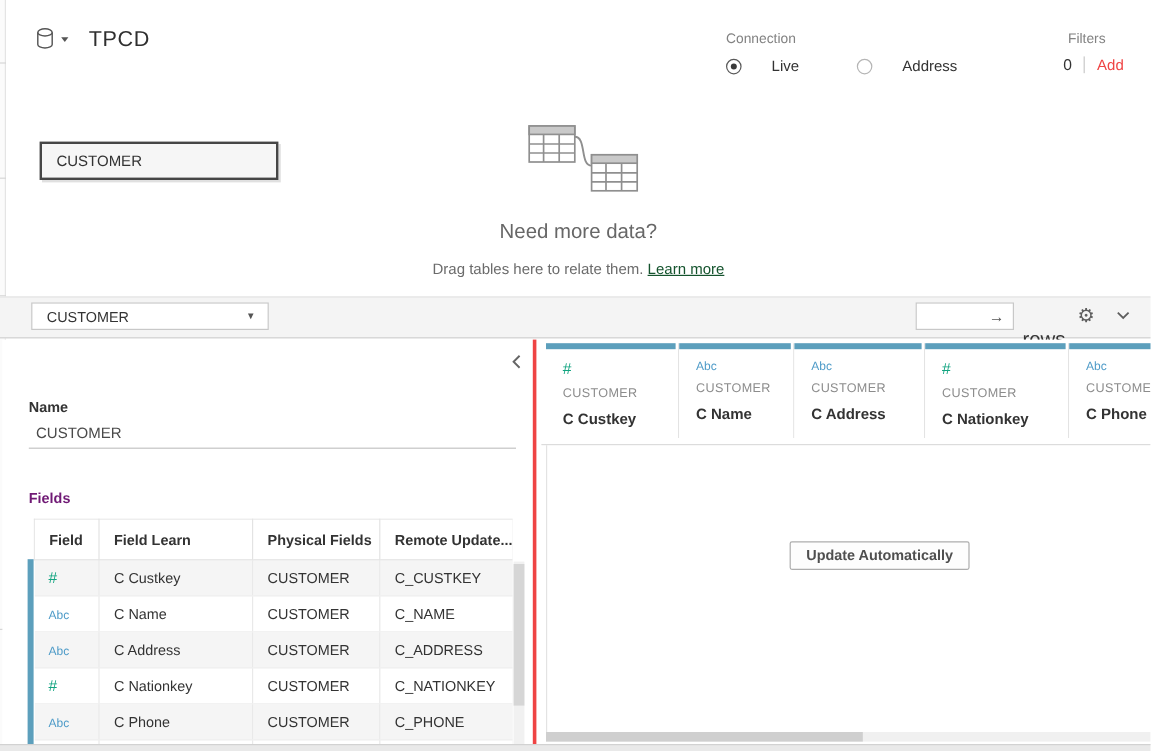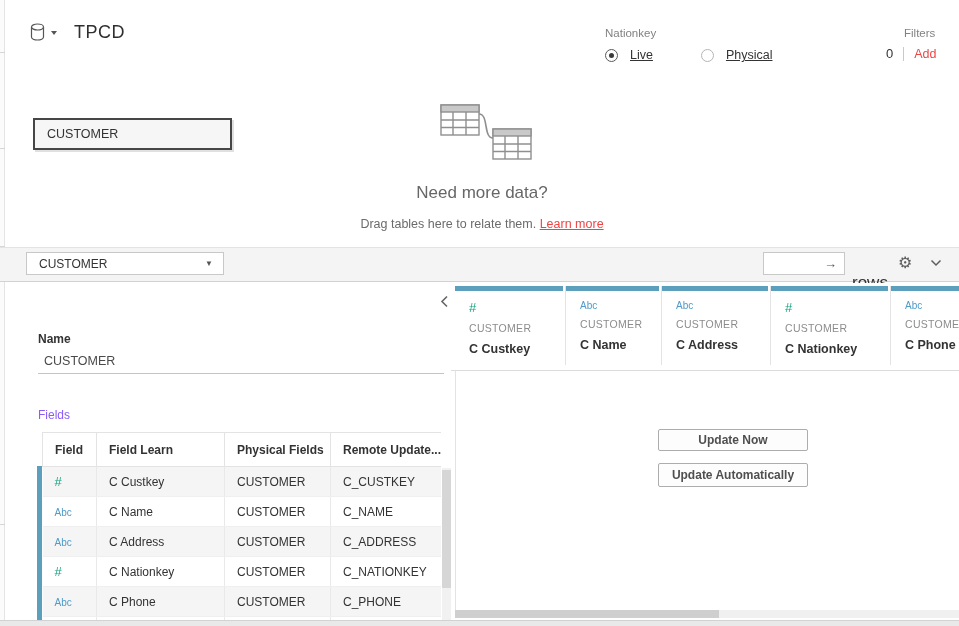--- a/index.html
+++ b/index.html
@@ -12,62 +12,62 @@
   .left-rail .tick { position:absolute; left:0; width:5px; height:1px; background:#d6d6d6; }
 
   
   .ds-head { position:absolute; left:30px; top:22px; display:flex; align-items:center; gap:6px; }
   .db-ico { display:flex; align-items:center; gap:3px; cursor:pointer; }
   .title { font-size:18px; color:#2f2f2f; letter-spacing:.5px; margin-left:10px; }
 
   .grp-label { font-size:11.5px; color:#828282; }
   .conn { position:absolute; left:605px; top:27px; }
   .conn .opts { display:flex; align-items:center; margin-top:9px; }
-  .radio-wrap { display:flex; align-items:center; gap:12px; cursor:pointer;text-decoration:underline; }
+  .radio-wrap { display:flex; align-items:center; gap:25px; cursor:pointer; }
   .radio-wrap + .radio-wrap { margin-left:48px; }
   .radio { width:13px; height:13px; border-radius:50%; border:1px solid #595959; position:relative; background:#fff; }
   .radio.unsel { border-color:#b5b5b5; }
   .radio.sel::after { content:""; position:absolute; left:3px; top:3px; width:5px; height:5px; border-radius:50%; background:#3a3a3a; }
   .radio-label { font-size:12.5px; color:#333; }
 
   .filters { position:absolute; left:886px; top:27px; }
   .filters .row { display:flex; align-items:center; margin-top:7px; }
   .f-count { font-size:13px; color:#333; }
   .f-div { width:1px; height:14px; background:#c9c9c9; margin:0 10px; }
   .f-add { font-size:12.5px; color:#ef4444; cursor:pointer; }
 
   .table-node { position:absolute; left:33px; top:118px; width:199px; height:32px; background:#f6f6f6;
     border:2px solid #464646; box-shadow:2px 2px 0 rgba(0,0,0,0.12); display:flex; align-items:center;
     padding-left:12px; font-size:12.5px; font-weight:500; color:#333; cursor:pointer; }
 
   .illus { position:absolute; left:437px; top:98px; }
   .empty-title { position:absolute; left:0; top:183px; width:964px; text-align:center; font-size:17px; color:#676767; }
   .empty-hint { position:absolute; left:0; top:217px; width:964px; text-align:center; font-size:12.5px; color:#6b6b6b; }
-  .empty-hint a { color:#ef4444; text-decoration:underline; cursor:pointer; }
+  .empty-hint a { color:#14532d; text-decoration:underline; cursor:pointer; }
 
   
   .toolbar { position:absolute; left:0; top:247px; width:959px; height:35px; background:#f4f4f4;
     border-top:1px solid #e3e3e3; border-bottom:1px solid #d2d2d2; }
   .dropdown { position:absolute; left:26px; top:4px; width:198px; height:23px; background:#fff;
     border:1px solid #c8c8c8; display:flex; align-items:center; padding:0 10px 0 12px; font-size:12px; color:#333; cursor:pointer; }
   .dd-caret { margin-left:auto; font-size:8px; color:#555; }
   .rows-box { position:absolute; left:763px; top:4px; width:82px; height:23px; background:#fff;
     border:1px solid #c8c8c8; display:flex; align-items:center; justify-content:flex-end; padding-right:7px; cursor:text; }
   .rows-box .arr { font-size:13px; color:#555; }
   .rows-label { position:absolute; left:852px; top:9px; font-size:17px; color:#333;margin-top:16px; }
   .gear { position:absolute; left:898px; top:5px; font-size:16px; color:#5e5e5e; cursor:pointer; }
   .tb-chev { position:absolute; left:930px; top:11px; cursor:pointer; }
 
   
-  .left-panel { position:absolute; left:16px; top:283px; width:445px; height:337px; background:#fff; border-right:1px solid #ef4444; }
+  .left-panel { position:absolute; left:2px; top:283px; width:445px; height:337px; background:#fff; border-right:3px solid #ef4444; }
   .collapse { position:absolute; left:424px; top:12px; cursor:pointer; }
   .name-label { position:absolute; left:22px; top:49px; font-size:12px; font-weight:bold; color:#333; }
   .name-value { position:absolute; left:28px; top:71px; font-size:12.5px; color:#4a4a4a; }
   .name-underline { position:absolute; left:22px; top:90px; width:406px; height:1px; background:#c4c4c4; }
-  .fields-label { position:absolute; left:22px; top:125px; font-size:12px; font-weight:normal; color:#8b5cf6; }
+  .fields-label { position:absolute; left:22px; top:125px; font-size:12px; font-weight:bold; color:#701a75; }
 
   .ftable-wrap { position:absolute; left:26px; top:149px; width:399px; height:188px; overflow:hidden; }
   table.ftable { border-collapse:collapse; width:399px; table-layout:fixed; background:#fff; }
   .ftable th { height:34px; font-size:12px; font-weight:bold; color:#333; text-align:left; padding-left:12px;
     border:1px solid #e3e3e3; background:#fff; }
   .ftable td { height:30px; font-size:12px; color:#333; padding-left:12px; border-right:1px solid #e9e9e9; border-bottom:1px solid #efefef; }
   .ftable tr.alt td { background:#f5f5f5; }
   .ticon.t-num { color:#12a480; font-size:13px; }
   .ticon.t-str { color:#4e9bc8; font-size:10px; }
   .fields-bluebar { position:absolute; left:21px; top:183px; width:5px; height:154px; background:#5c9fbc; }
@@ -81,21 +81,21 @@
   .gcol .gicon { display:block; margin:9px 0 0 14px; }
   .gcol .gtable { display:block; margin:7px 0 0 14px; font-size:10.5px; color:#8c8c8c; letter-spacing:.3px; }
   .gcol .gfield { display:block; margin:8px 0 0 14px; font-size:12.5px; font-weight:bold; color:#333; white-space:nowrap; }
   .gridhead-bottom { position:absolute; left:0; top:87px; width:508px; height:1px; background:#dcdcdc; }
   .grid-left-border { position:absolute; left:4px; top:88px; width:1px; height:240px; background:#e3e3e3; }
 
   .btn { position:absolute; left:207px; width:150px; background:#fdfdfd; border:1px solid #adadad; border-radius:2px;
     font-family:"Liberation Sans", sans-serif; font-size:12px; font-weight:bold; color:#4f4f4f; cursor:pointer;
     display:flex; align-items:center; justify-content:center; }
   .btn-now { top:146px; height:22px; }
-  .btn-auto { top:180px; height:24px; }
+  .btn-auto { top:168px; height:24px; }
 
   .h-scroll { position:absolute; left:4px; top:327px; width:504px; height:8px; background:#f0f0f0; }
   .h-scroll .thumb { position:absolute; left:0; top:0; height:8px; width:264px; background:#cfcfcf; }
 
   .bottom-strip { position:absolute; left:0; top:620px; width:959px; height:6px; background:#e9e9e9; border-top:1px solid #d2d2d2; }
 </style>
 </head>
 <body>
 
 <div class="app">
@@ -114,35 +114,35 @@
         <path d="M1.5 4 V14 C1.5 15.6 4.2 17 7.5 17 C10.8 17 13.5 15.6 13.5 14 V4" fill="none" stroke="#555" stroke-width="1.2"></path>
       </svg>
       <svg width="8" height="6" viewBox="0 0 8 6">
         <path d="M1 1 L4 5 L7 1 Z" fill="#555"></path>
       </svg>
     </span>
     <span class="title">TPCD</span>
   </div>
 
   <div class="conn">
-    <div class="grp-label">Nationkey</div>
+    <div class="grp-label">Connection</div>
     <div class="opts">
       <span class="radio-wrap">
         <span class="radio sel"></span>
         <span class="radio-label">Live</span>
       </span>
       <span class="radio-wrap">
         <span class="radio unsel"></span>
-        <span class="radio-label">Physical</span>
+        <span class="radio-label">Address</span>
       </span>
     </div>
   </div>
 
   <div class="filters">
-    <div class="grp-label" style="margin-left:18px">Filters</div>
+    <div class="grp-label" style="margin-left:4px">Filters</div>
     <div class="row">
       <span class="f-count">0</span>
       <span class="f-div"></span>
       <span class="f-add">Add</span>
     </div>
   </div>
 
   <div class="table-node">CUSTOMER</div>
 
   <svg class="illus" width="96" height="68" viewBox="0 0 96 68">
@@ -282,21 +282,20 @@
         </div>
         <div class="gcol" style="width: 120px;">
           <div class="topbar"></div>
           <span class="gicon ticon t-str">Abc</span>
           <span class="gtable">CUSTOMER</span>
           <span class="gfield">C Phone</span>
         </div>
       </div>
     <div class="gridhead-bottom"></div>
     <div class="grid-left-border"></div>
-    <button class="btn btn-now">Update Now</button>
     <button class="btn btn-auto">Update Automatically</button>
     <div class="h-scroll">
       <div class="thumb"></div>
     </div>
   </div>
 
   <div class="bottom-strip"></div>
 </div>
 
 </body></html>

